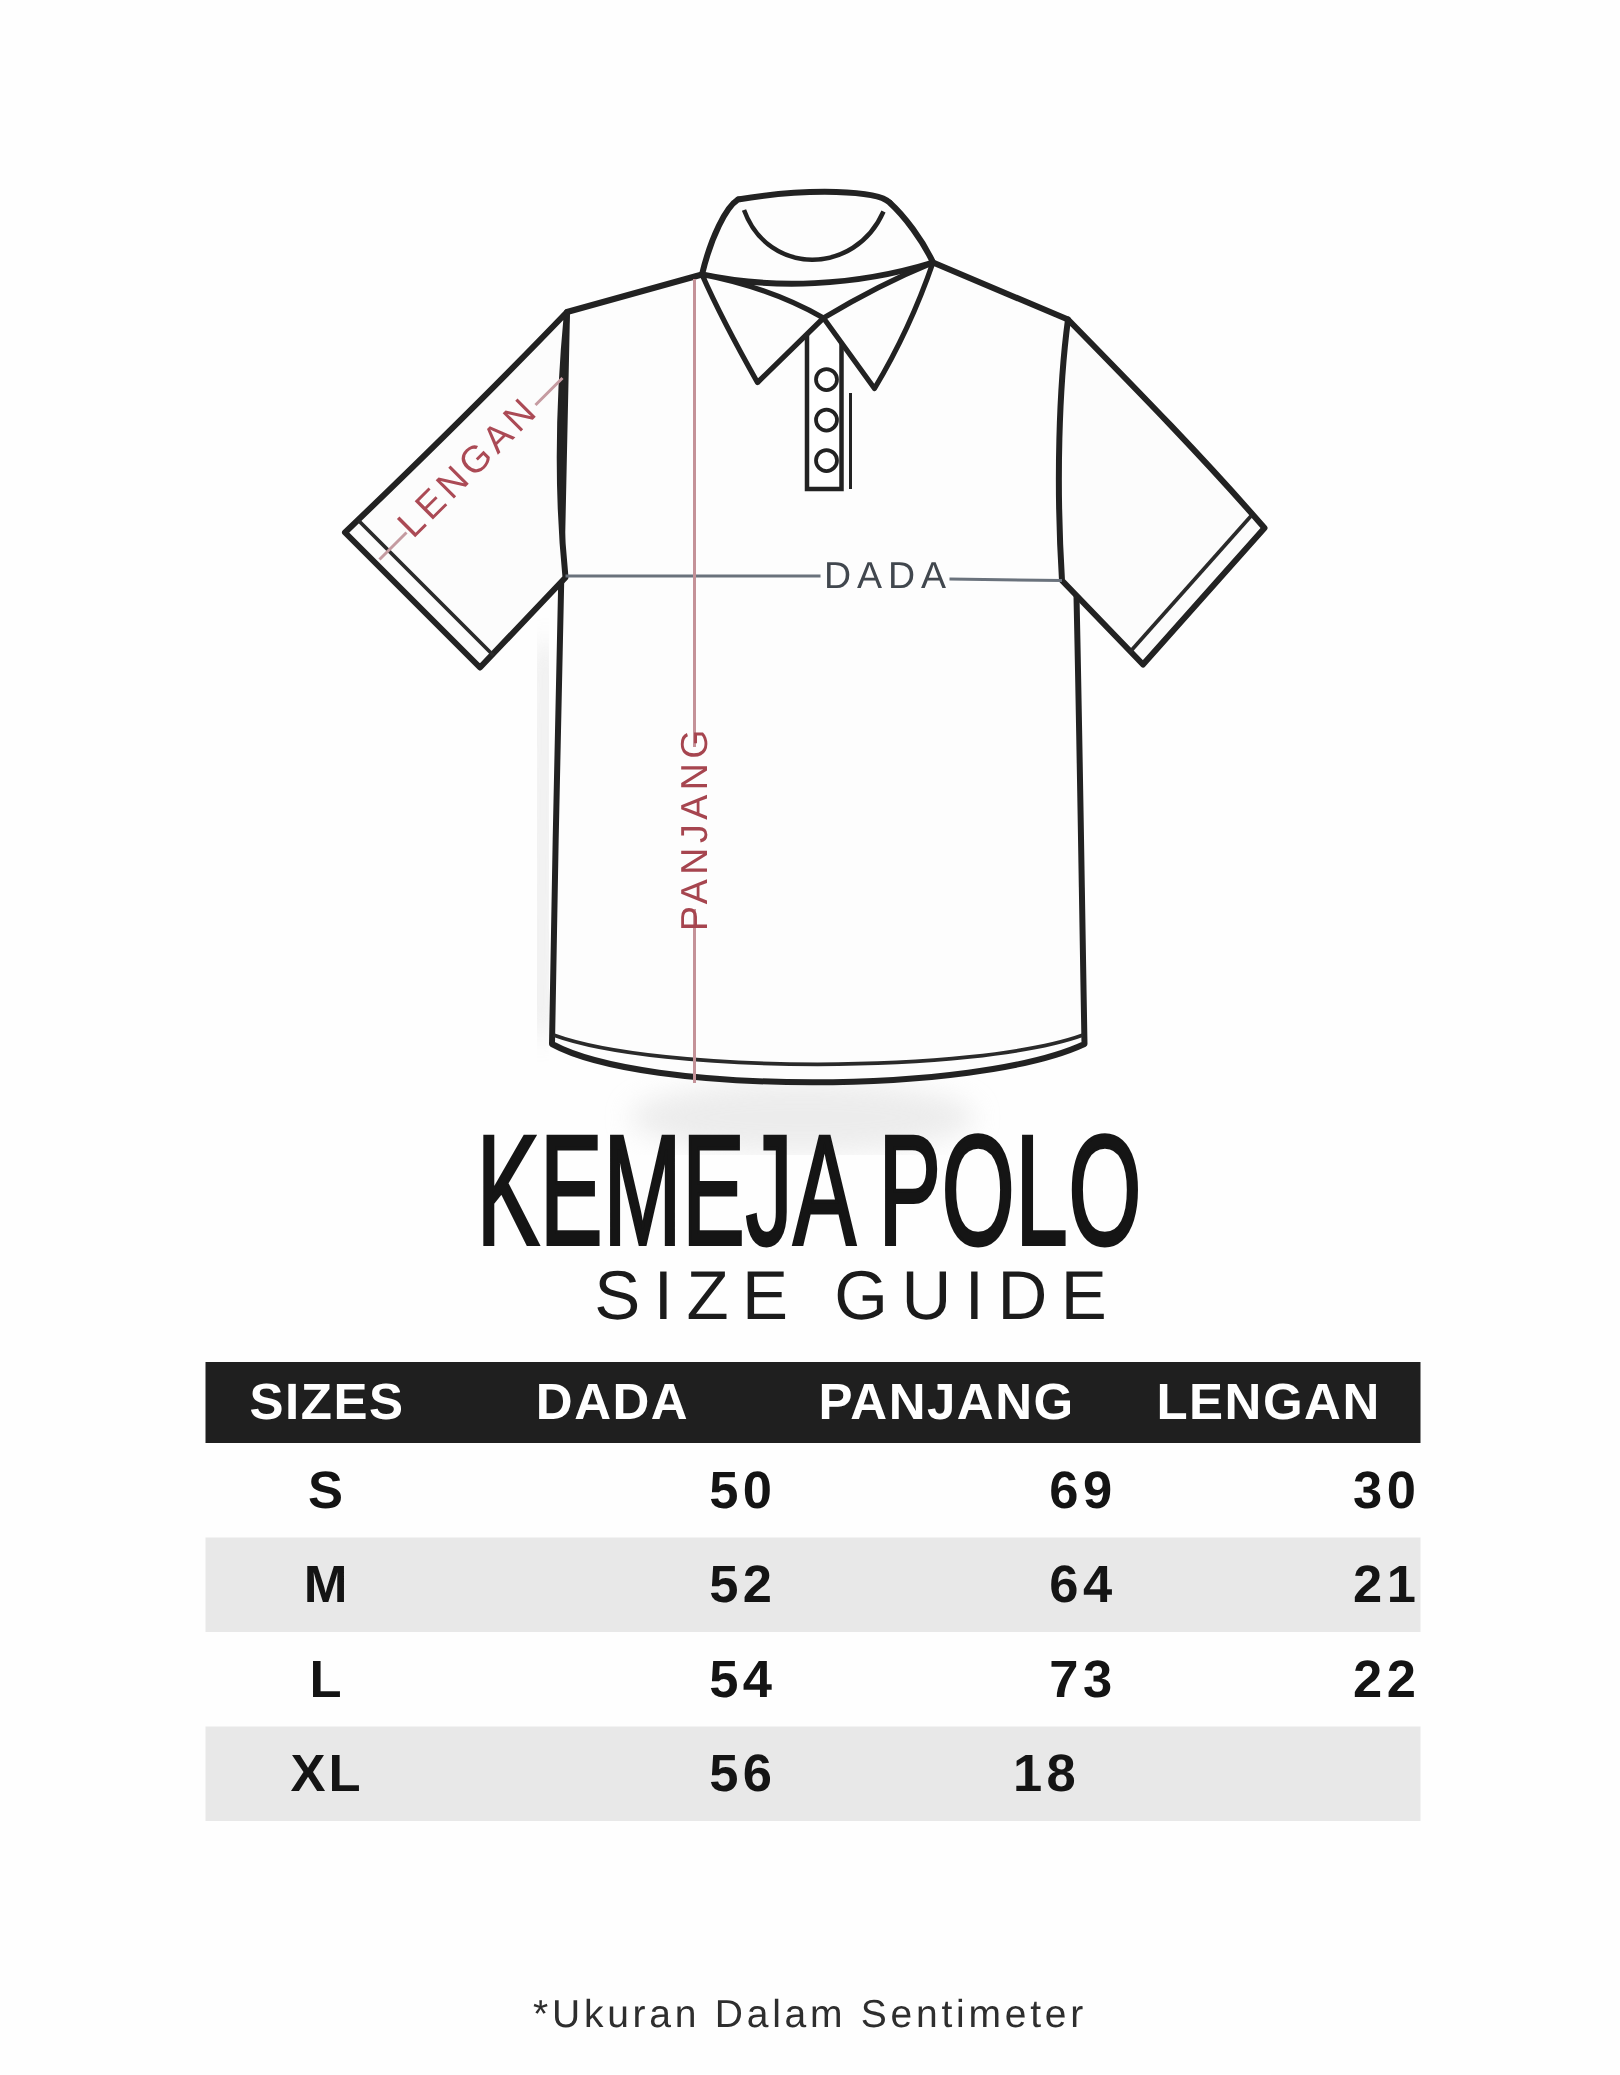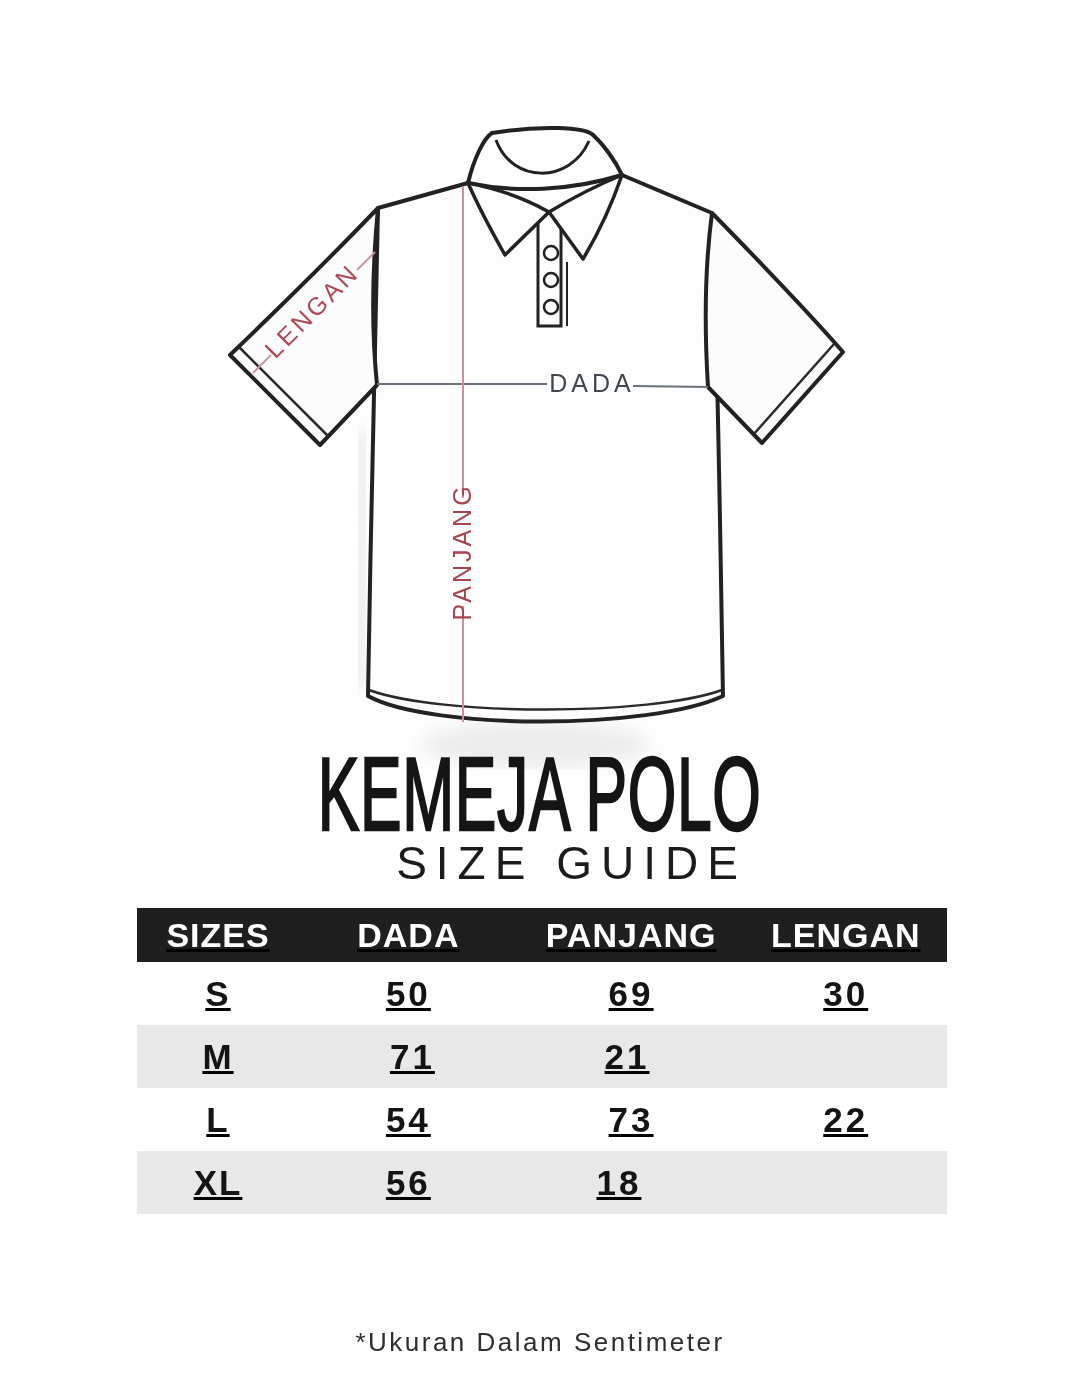--- a/index.html
+++ b/index.html
@@ -12,28 +12,28 @@
 
   
   .title { position:absolute; top:742px; left:0; width:100%; text-align:center;
            font-weight:400; font-size:104px; line-height:1.0; color:#151515; white-space:nowrap; }
   .title .squeeze { display:inline-block; transform:scaleX(0.60); transform-origin:50% 50%;
            -webkit-text-stroke:2.5px #151515; letter-spacing:1px; }
   .subtitle { position:absolute; top:836px; left:0; width:100%; text-align:center;
            font-size:46px; font-weight:400; color:#1b1b1b; letter-spacing:9px; text-indent:9px; white-space:nowrap;margin-left:27px; }
 
   
-  .size-table { position:absolute; left:137px; top:908px; width:810px;text-decoration:underline; }
+  .size-table { position:absolute; left:137px; top:908px; width:810px; }
   .t-head { display:flex; height:54px; background:#1f1f1f; color:#ffffff; align-items:center; }
   .t-row  { display:flex; height:63px; align-items:center; color:#141414; background:transparent; }
   .t-row.alt { background:#e8e8e8; }
   .cell { text-align:center; font-weight:700; }
   .t-head .cell { font-size:34px; letter-spacing:1px; }
   .t-row .cell { font-size:35px; }
-  .t-row .cell.num { letter-spacing:3px; }
+  .t-row .cell.num { letter-spacing:3px;text-align:right; }
   .t-row .cell.size { letter-spacing:2px; }
   .c0 { width:20%; } .c1 { width:27%; } .c2 { width:28%; } .c3 { width:25%; }
 
   
   .note { position:absolute; top:1306px; left:0; width:100%; text-align:center;
           font-size:26px; font-weight:400; color:#2e2e2e; letter-spacing:2.5px;margin-top:21px; }
 </style>
 </head>
 <body>
 
@@ -119,21 +119,22 @@
 
     <div class="t-row">
       <div class="cell c0 size">S</div>
       <div class="cell c1 num">50</div>
       <div class="cell c2 num">69</div>
       <div class="cell c3 num">30</div>
     </div>
 
     <div class="t-row alt">
       <div class="cell c0 size">M</div>
-      <div class="cell c2 num">71</div>
+      <div class="cell c1 num">52</div>
+      <div class="cell c2 num">64</div>
       <div class="cell c3 num">21</div>
     </div>
 
     <div class="t-row">
       <div class="cell c0 size">L</div>
       <div class="cell c1 num">54</div>
       <div class="cell c2 num">73</div>
       <div class="cell c3 num">22</div>
     </div>
 

